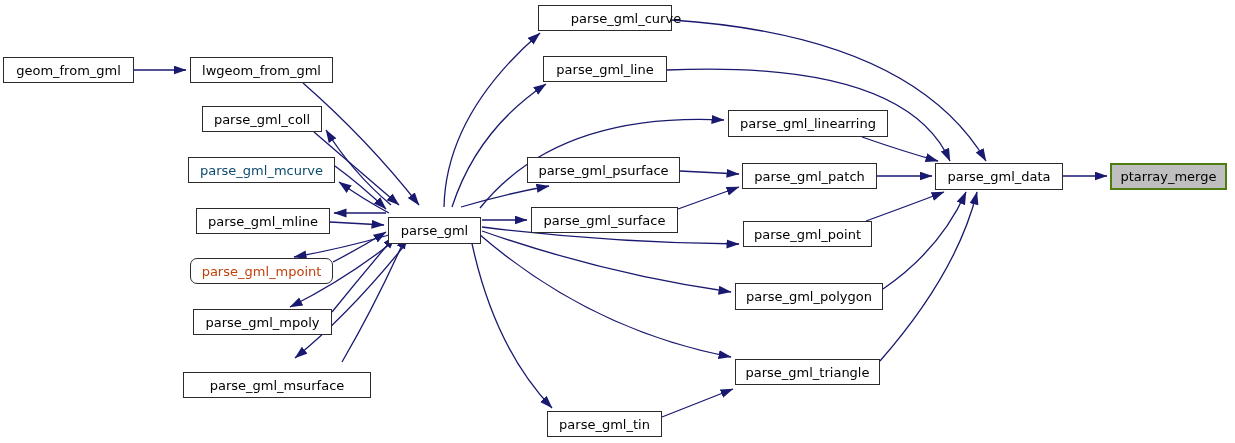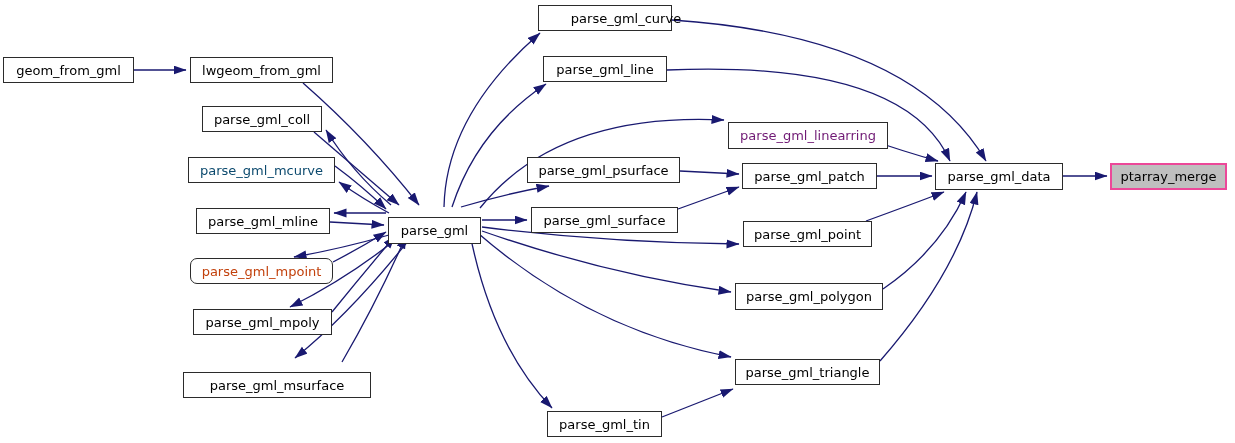--- a/index.html
+++ b/index.html
@@ -18,21 +18,21 @@
     background:#ffffff;
     border:1.4px solid #2b2b2b;
     color:#000000;
     font-size:13px;
     white-space:nowrap;
     z-index:2;
     cursor:pointer;
   }
   .node.hl{
     background:#bfbfbf;
-    border:2px solid #ec4899;
+    border:2px solid #4d7c0f;
     cursor:default;
   }
 </style>
 </head>
 <body>
 
 <div id="graph" style="background: rgb(255, 255, 255);">
   <svg id="edge-layer" viewBox="0 0 1235 443" xmlns="http://www.w3.org/2000/svg">
     <defs>
       <marker id="arrow" markerWidth="14" markerHeight="10" refX="12.5" refY="4.5" orient="auto" markerUnits="userSpaceOnUse">
@@ -79,21 +79,21 @@
     <div class="node" style="left: 190px; top: 57px; width: 143px; height: 26px; color: rgb(0, 0, 0);">lwgeom_from_gml</div>
     <div class="node" style="left: 202px; top: 106px; width: 120px; height: 26px; color: rgb(0, 0, 0);">parse_gml_coll</div>
     <div class="node" style="left: 188px; top: 157px; width: 147px; height: 26px; color: #0c4a6e;">parse_gml_mcurve</div>
     <div class="node" style="left: 196px; top: 208px; width: 134px; height: 26px; color: rgb(0, 0, 0);">parse_gml_mline</div>
     <div class="node" style="left: 190px; top: 258px; width: 143px; height: 26px; color: #c2410c; border-radius: 7px;">parse_gml_mpoint</div>
     <div class="node" style="left: 193px; top: 309px; width: 139px; height: 26px; color: rgb(0, 0, 0);">parse_gml_mpoly</div>
     <div class="node" style="left: 183px; top: 372px; width: 188px; height: 26px; color: rgb(0, 0, 0);">parse_gml_msurface</div>
     <div class="node" style="left: 388px; top: 217px; width: 93px; height: 27px; color: rgb(0, 0, 0);">parse_gml</div>
     <div class="node" style="left: 538px; top: 5px; width: 134px; height: 26px; color: rgb(0, 0, 0); padding-left: 42px;">parse_gml_curve</div>
     <div class="node" style="left: 543px; top: 56px; width: 124px; height: 26px; color: rgb(0, 0, 0);">parse_gml_line</div>
-    <div class="node" style="left: 728px; top: 110px; width: 160px; height: 27px; color: #701a75; margin-top: 12px;">parse_gml_linearring</div>
+    <div class="node" style="left: 728px; top: 110px; width: 160px; height: 27px; color: #000000;">parse_gml_linearring</div>
     <div class="node" style="left: 527px; top: 157px; width: 153px; height: 26px; color: rgb(0, 0, 0);">parse_gml_psurface</div>
     <div class="node" style="left: 742px; top: 163px; width: 135px; height: 26px; color: rgb(0, 0, 0);">parse_gml_patch</div>
     <div class="node" style="left: 531px; top: 207px; width: 147px; height: 26px; color: rgb(0, 0, 0);">parse_gml_surface</div>
     <div class="node" style="left: 743px; top: 221px; width: 129px; height: 26px; color: rgb(0, 0, 0);">parse_gml_point</div>
     <div class="node" style="left: 735px; top: 283px; width: 148px; height: 27px; color: rgb(0, 0, 0);">parse_gml_polygon</div>
     <div class="node" style="left: 735px; top: 359px; width: 145px; height: 26px; color: rgb(0, 0, 0);">parse_gml_triangle</div>
     <div class="node" style="left: 547px; top: 411px; width: 115px; height: 26px; color: rgb(0, 0, 0);">parse_gml_tin</div>
     <div class="node" style="left: 935px; top: 163px; width: 128px; height: 27px; color: rgb(0, 0, 0);">parse_gml_data</div>
     <div class="node hl" style="left: 1110px; top: 163px; width: 117px; height: 27px; color: rgb(0, 0, 0);">ptarray_merge</div>
   </div>

